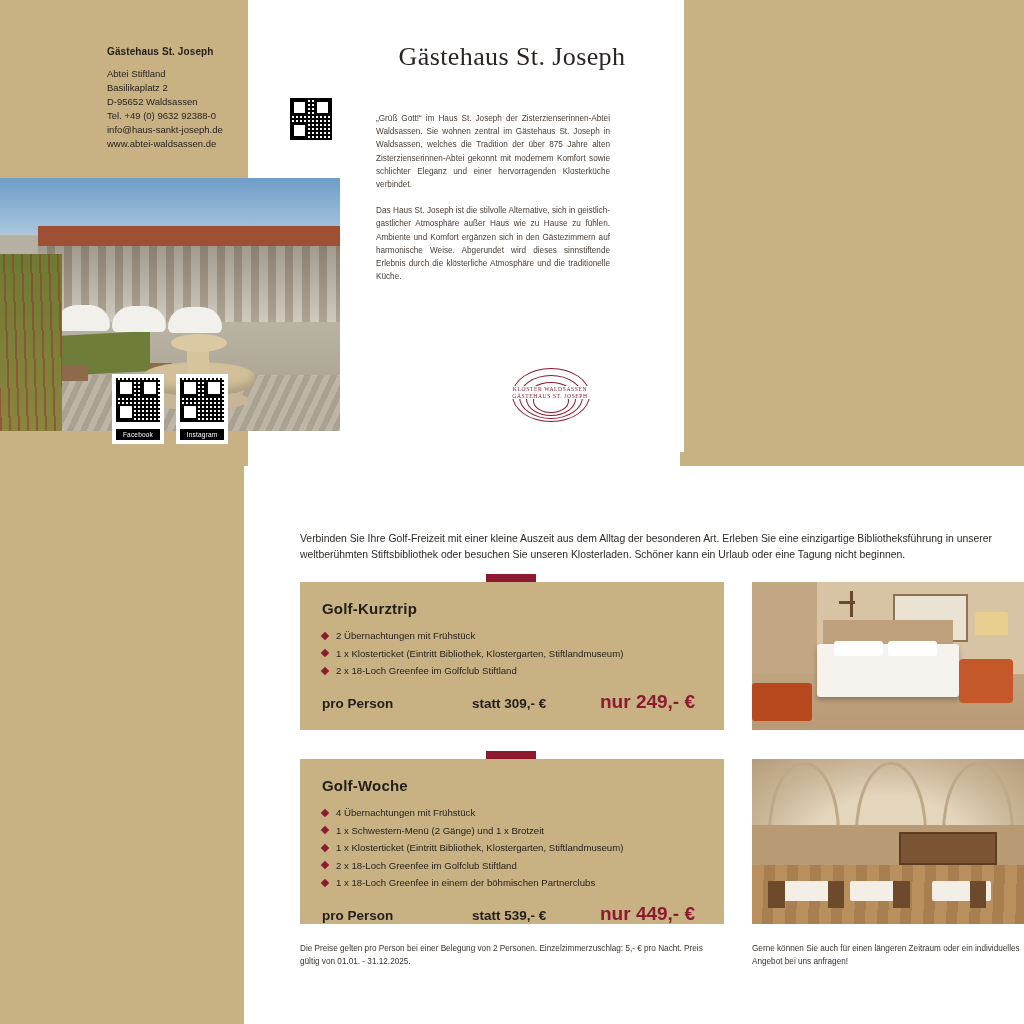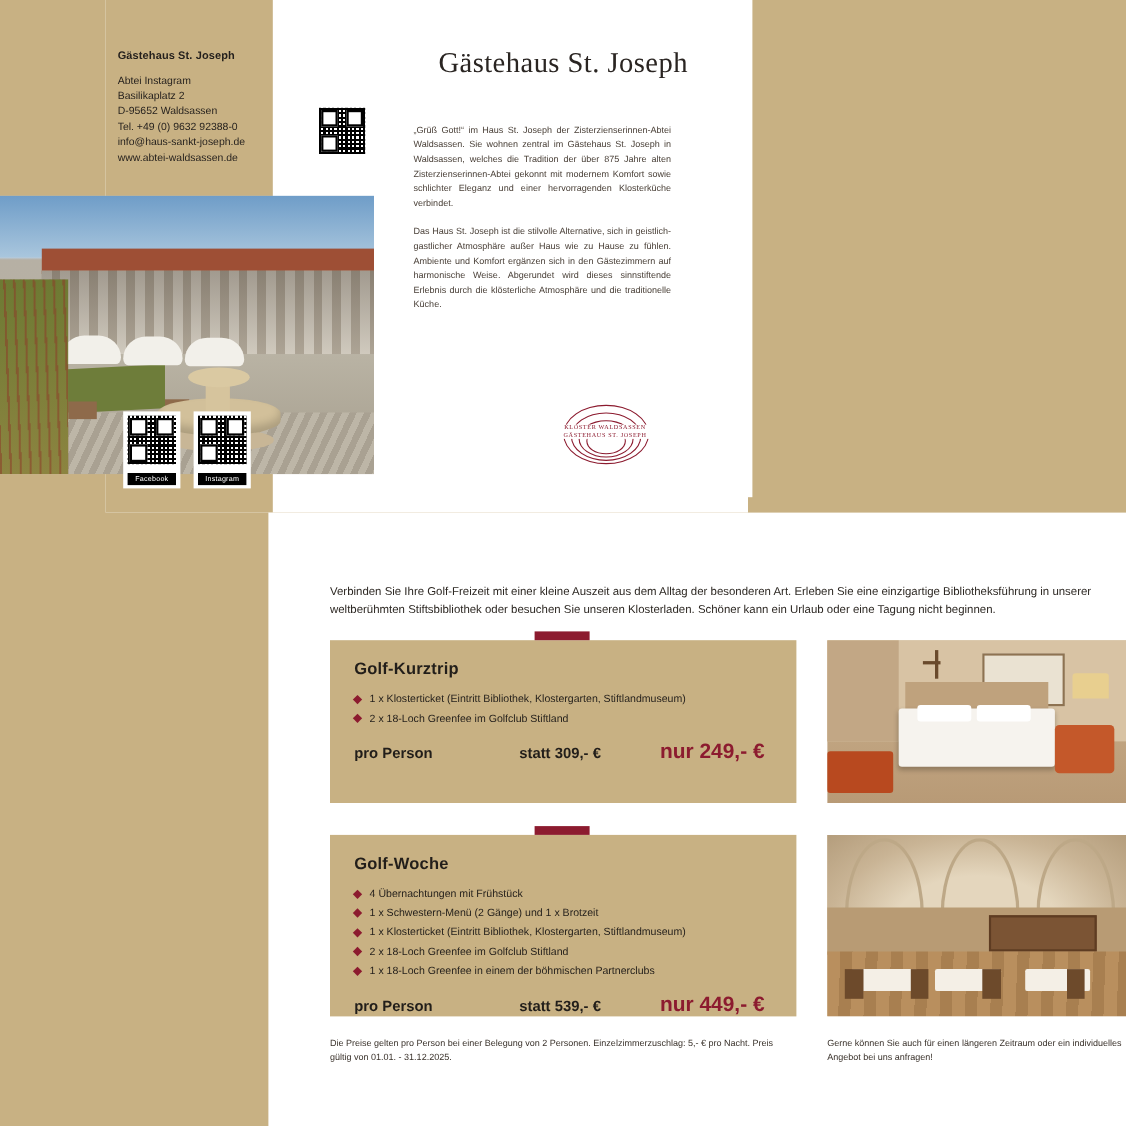--- a/index.html
+++ b/index.html
@@ -426,21 +426,21 @@
 </head>
 <body>
 
 <div class="top-band">
   <div class="top-white"></div>
   <div class="top-tan-left"></div>
   <div class="top-white-inner"></div>
 
   <div class="addr">
     <div class="name">Gästehaus St. Joseph</div>
-    <div class="line">Abtei Instagram</div>
+    <div class="line">Abtei Stiftland</div>
     <div class="line">Basilikaplatz 2</div>
     <div class="line">D-95652 Waldsassen</div>
     <div class="line">Tel. +49 (0) 9632 92388-0</div>
     <div class="line">info@haus-sankt-joseph.de</div>
     <div class="line">www.abtei-waldsassen.de</div>
   </div>
 
   <div class="photo-courtyard">
     <div class="pc-sky"></div>
     <div class="pc-roof"></div>
@@ -497,20 +497,21 @@
 </div>
 
 <div class="bottom-white"></div>
 
 <div class="intro">Verbinden Sie Ihre Golf-Freizeit mit einer kleine Auszeit aus dem Alltag der besonderen Art. Erleben Sie eine einzigartige Bibliotheksführung in unserer weltberühmten Stiftsbibliothek oder besuchen Sie unseren Klosterladen. Schöner kann ein Urlaub oder eine Tagung nicht beginnen.</div>
 
 <div class="offer o1">
   <div class="tab"></div>
   <h3>Golf-Kurztrip</h3>
   <ul>
+    <li><span class="dia"></span><span>2 Übernachtungen mit Frühstück</span></li>
     <li><span class="dia"></span><span>1 x Klosterticket (Eintritt Bibliothek, Klostergarten, Stiftlandmuseum)</span></li>
     <li><span class="dia"></span><span>2 x 18-Loch Greenfee im Golfclub Stiftland</span></li>
   </ul>
   <div class="priceline">
     <div class="per">pro Person</div>
     <div class="old">statt 309,- €</div>
     <div class="new">nur 249,- €</div>
   </div>
 </div>
 

